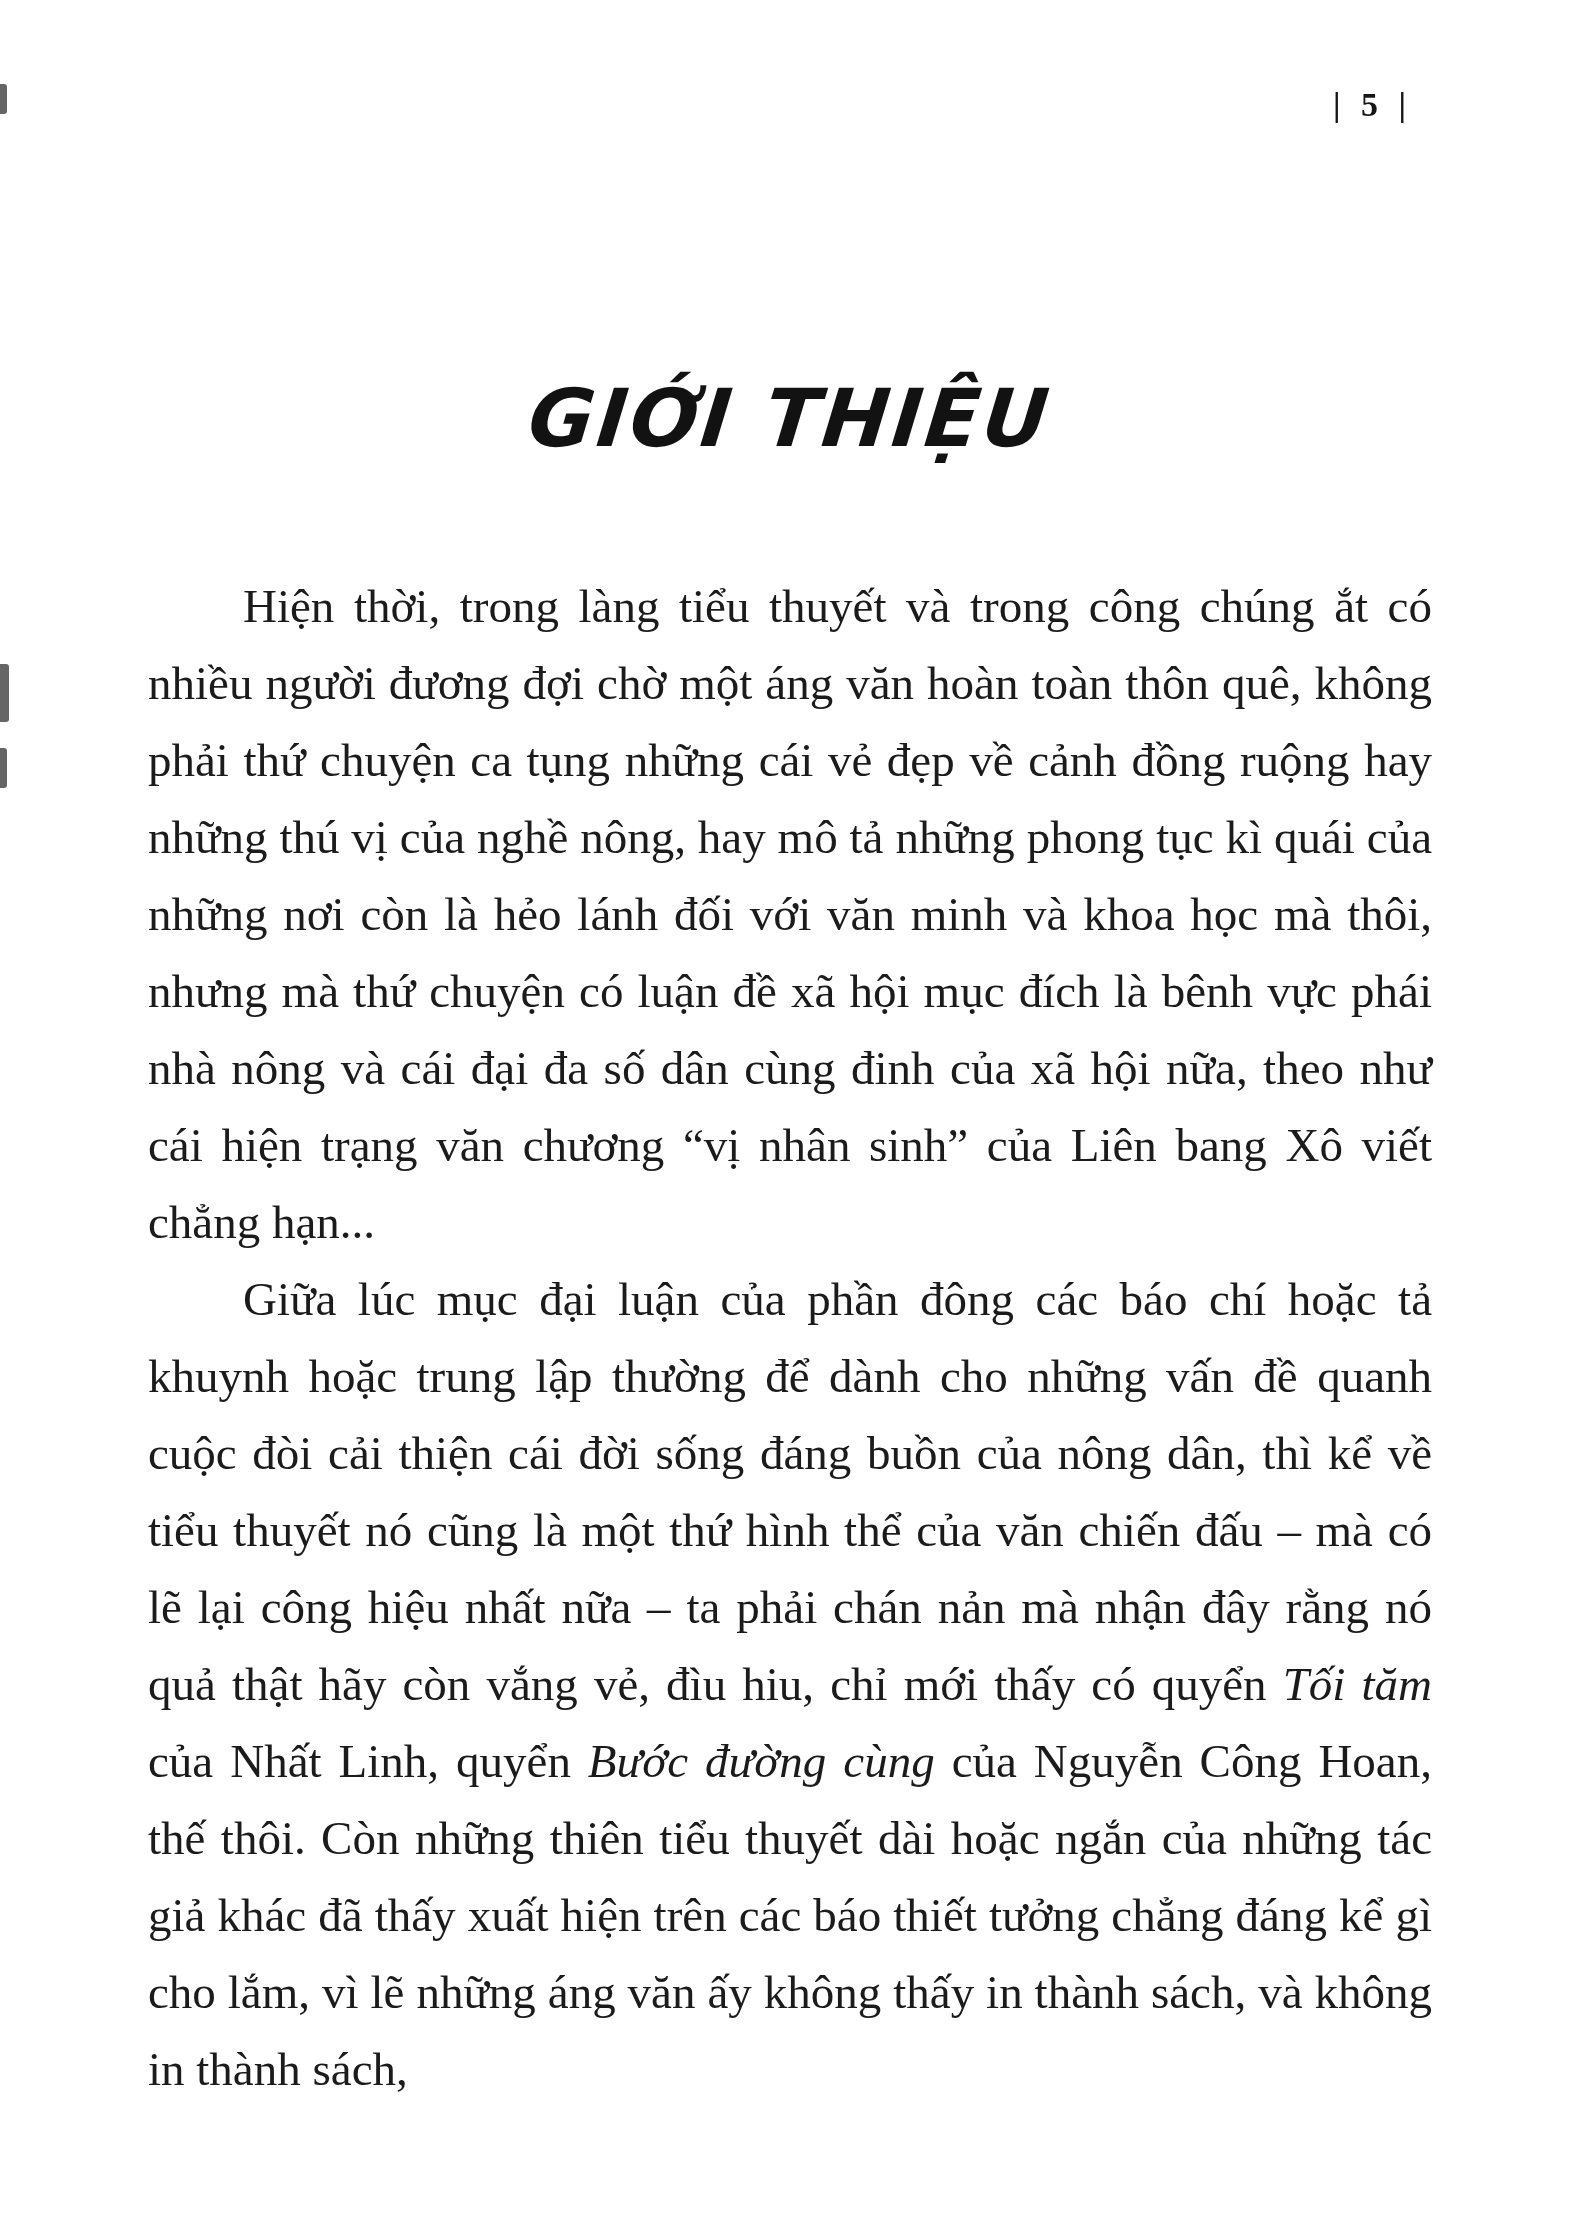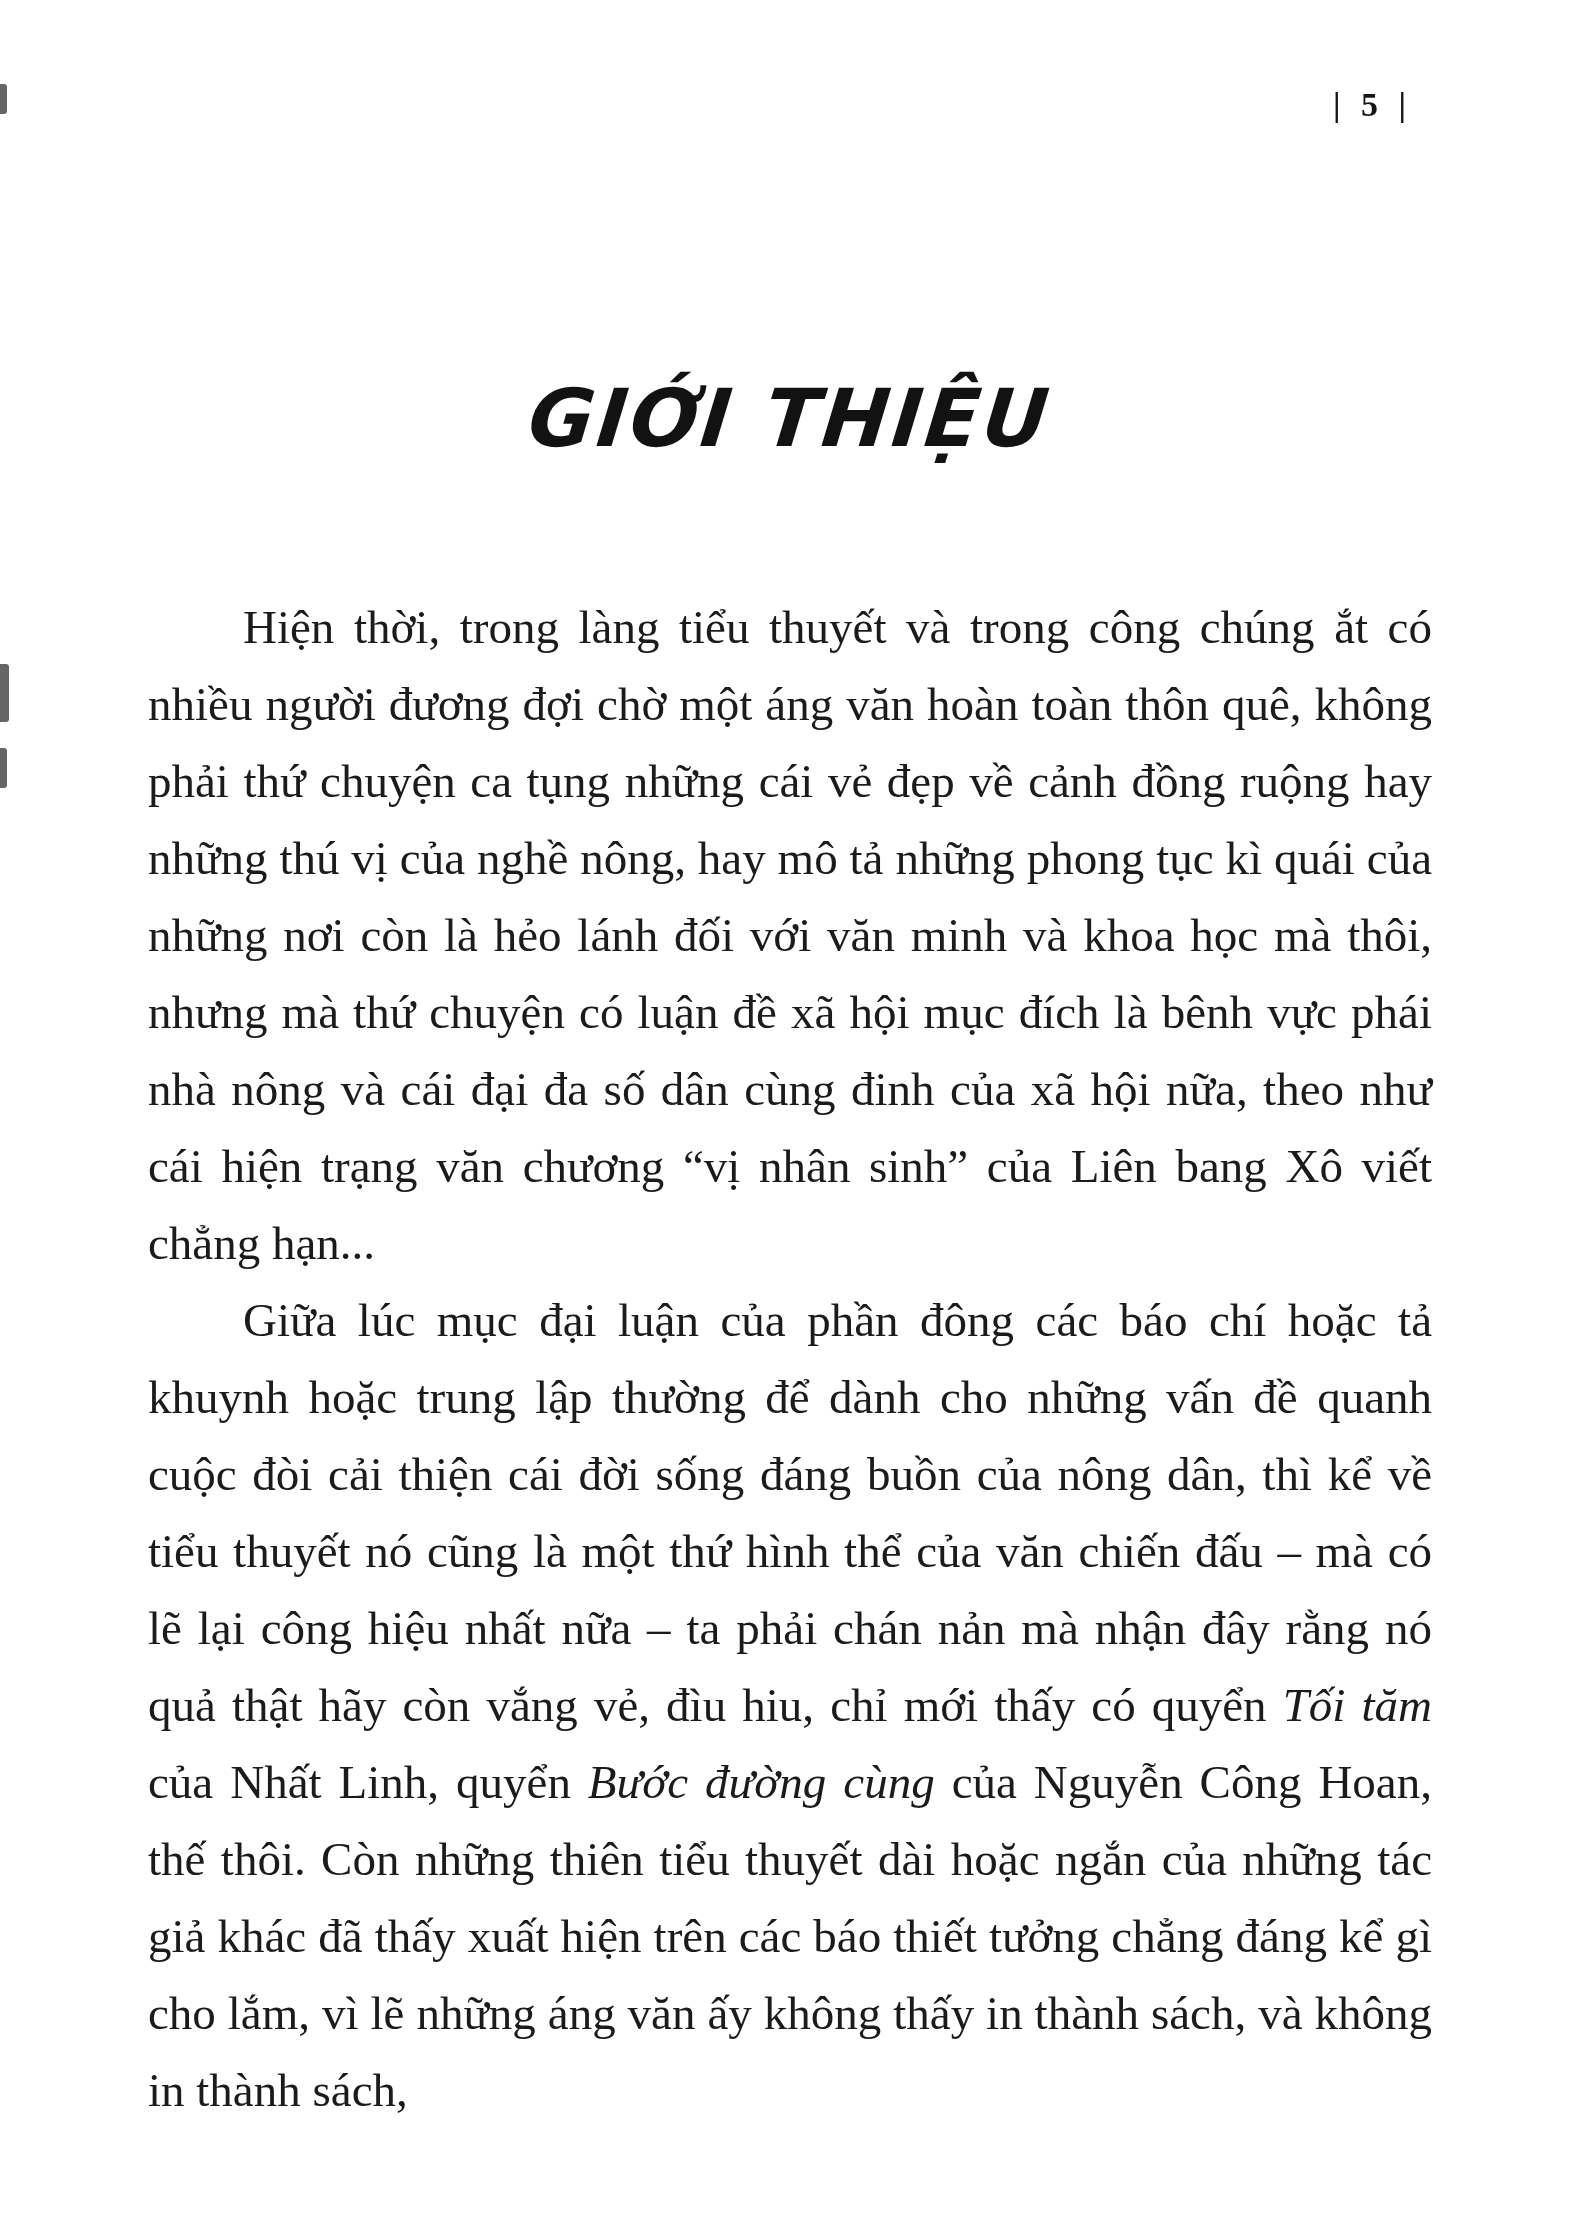--- a/index.html
+++ b/index.html
@@ -49,21 +49,21 @@
     font-family: "DejaVu Sans", "Liberation Sans", sans-serif;
     font-style: italic;
     font-weight: bold;
     font-size: 80px;
     letter-spacing: 3px;
     transform: skewX(-6deg);
     color: #121212;
   }
   .text-block {
     position: absolute;
-    top: 589px;
+    top: 568px;
     left: 148px;
     width: 1284px;
     font-size: 47px;
     line-height: 77px;
     text-align: justify;
     color: #1b1b1b;
   }
   .para {
     margin: 0;
     text-indent: 95px;

